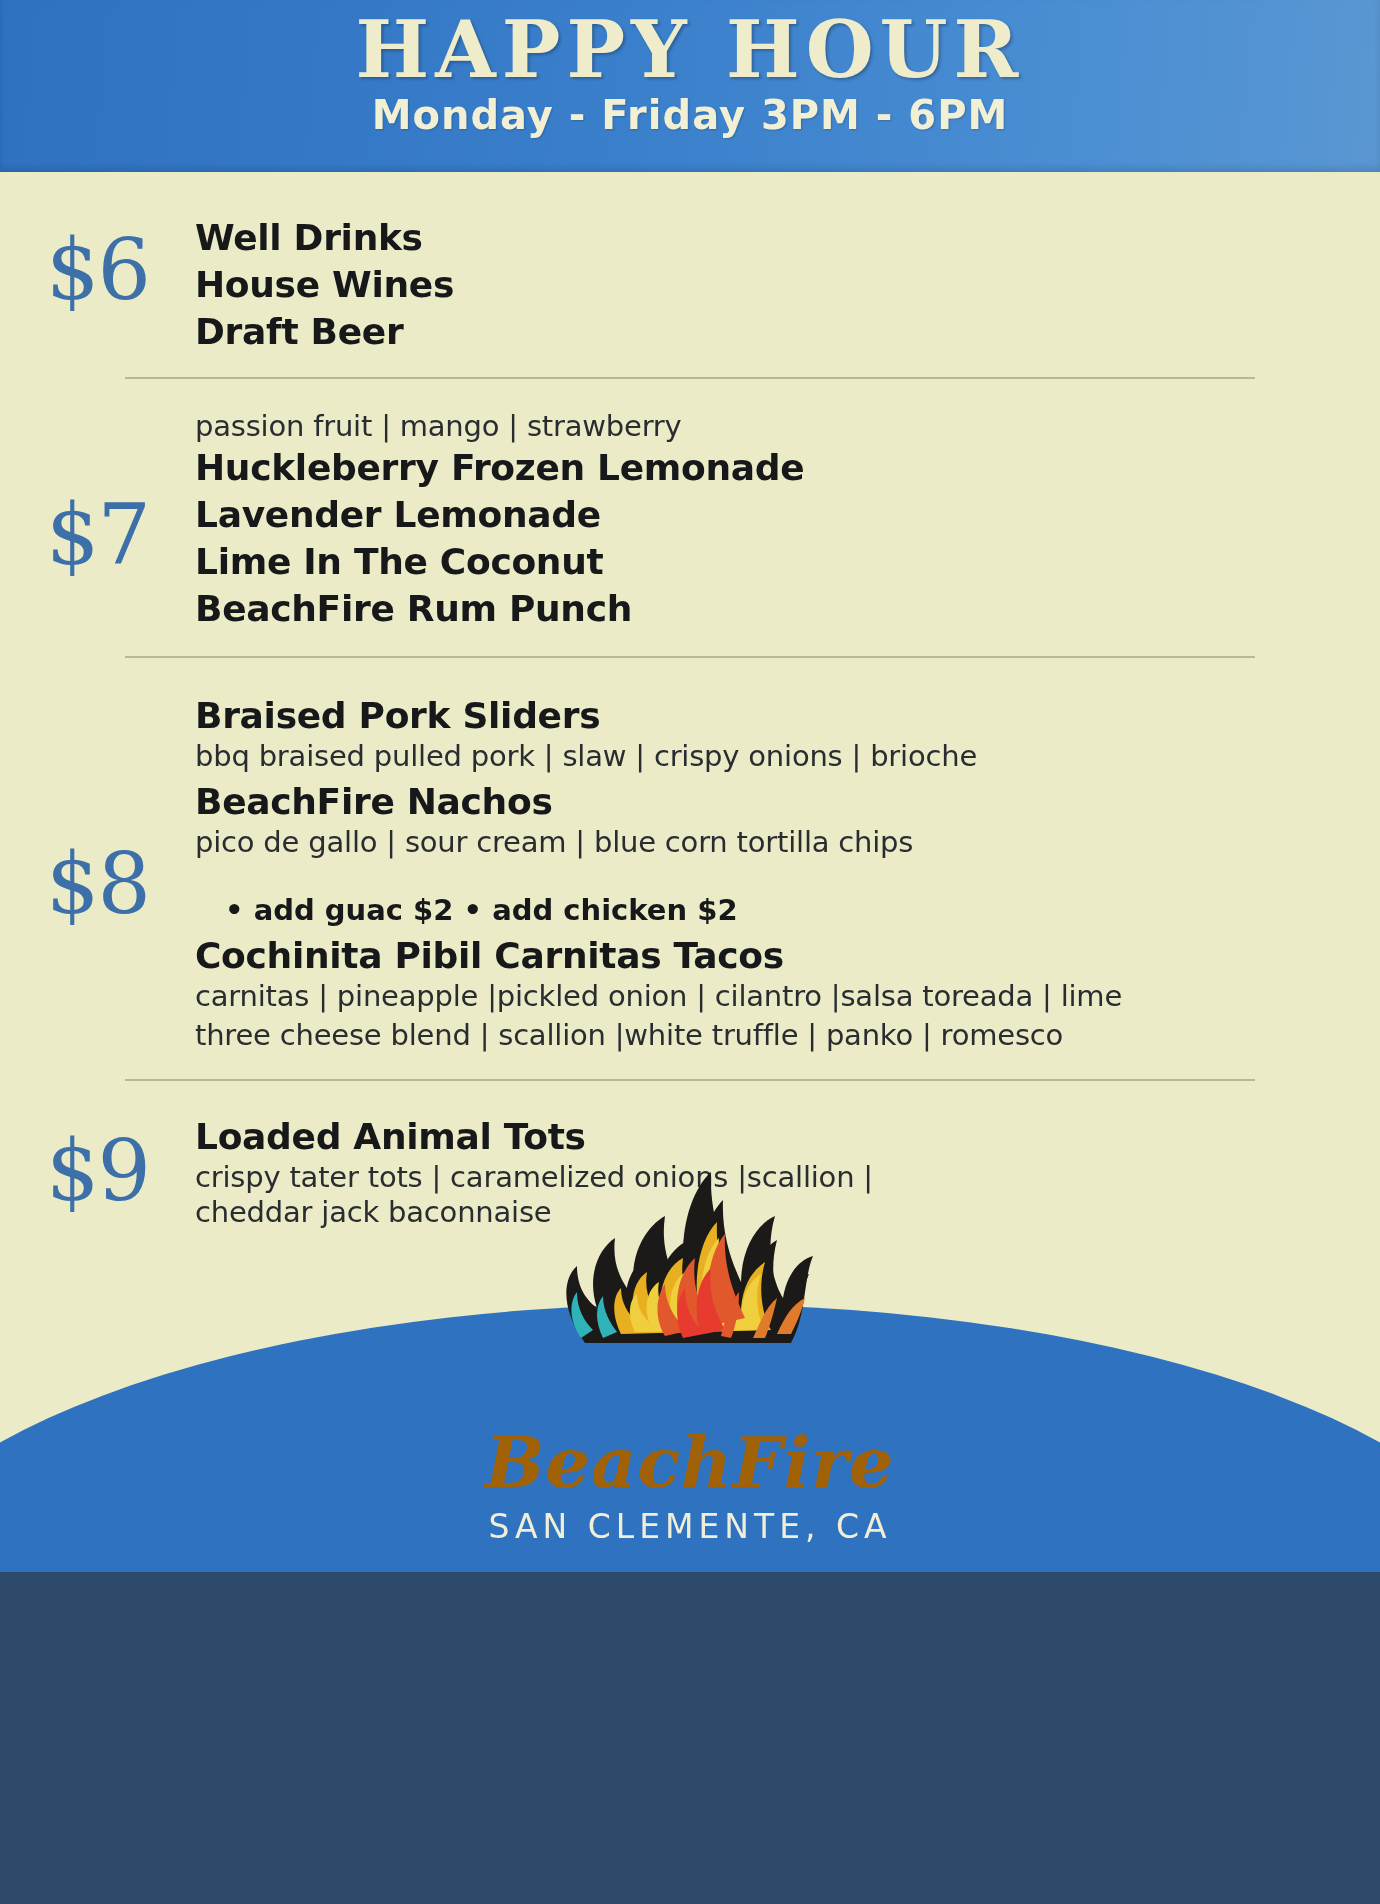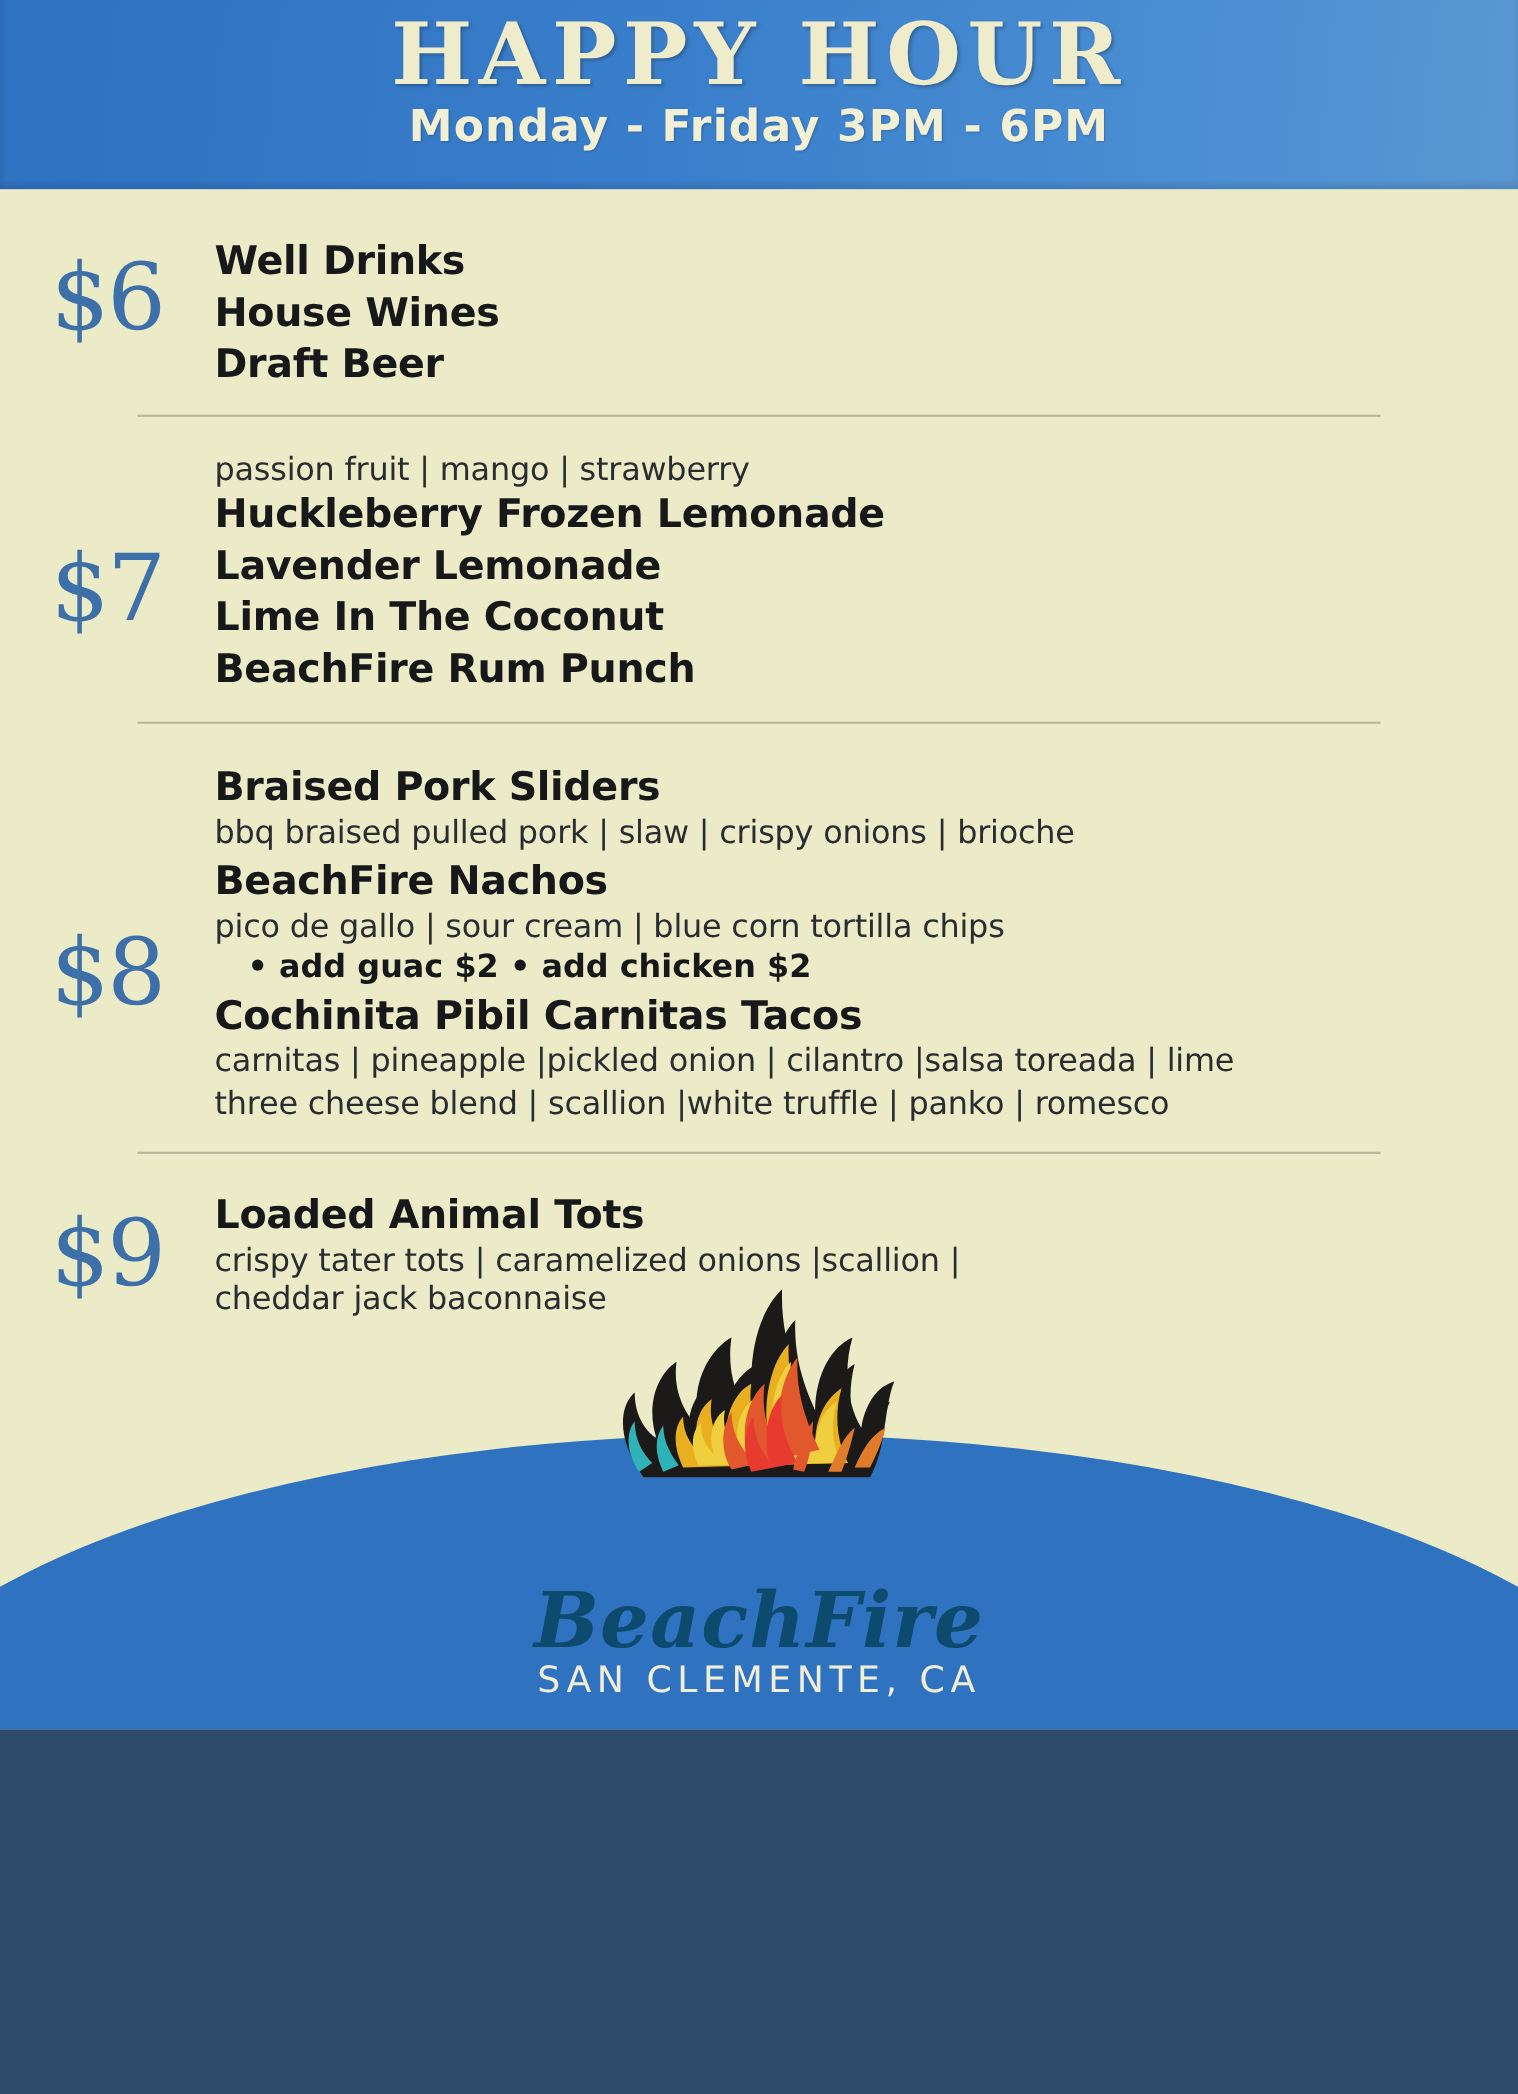--- a/index.html
+++ b/index.html
@@ -101,20 +101,21 @@
     line-height: 35px;
     letter-spacing: -0.2px;
   }
   .item-add {
     font-family: "DejaVu Sans", sans-serif;
     font-weight: 700;
     color: #16181a;
     font-size: 29px;
     line-height: 36px;
     padding-left: 30px;
+    margin-top: 32px;
   }
   .divider {
     height: 2px;
     background: #b9b79a;
     margin: 0 auto;
     width: 1130px;
   }
 
   
   .sec-6 { padding-top: 42px; padding-bottom: 22px; }
@@ -158,25 +159,25 @@
     left: 50%;
     transform: translateX(-50%);
     bottom: 150px;
     width: 330px;
     height: 210px;
   }
   .brand {
     position: absolute;
     left: 0;
     right: 0;
-    bottom: 62px;
+    bottom: 72px;
     font-family: "DejaVu Serif", serif;
     font-size: 70px;
     line-height: 74px;
-    color: #0c4a6e;
+    color: #a16207;
     font-weight: 700;
     letter-spacing: 1px;
     font-style: italic;
     margin-top: 32px;
   }
   .brand-sub {
     position: absolute;
     left: 0;
     right: 0;
     bottom: 26px;

